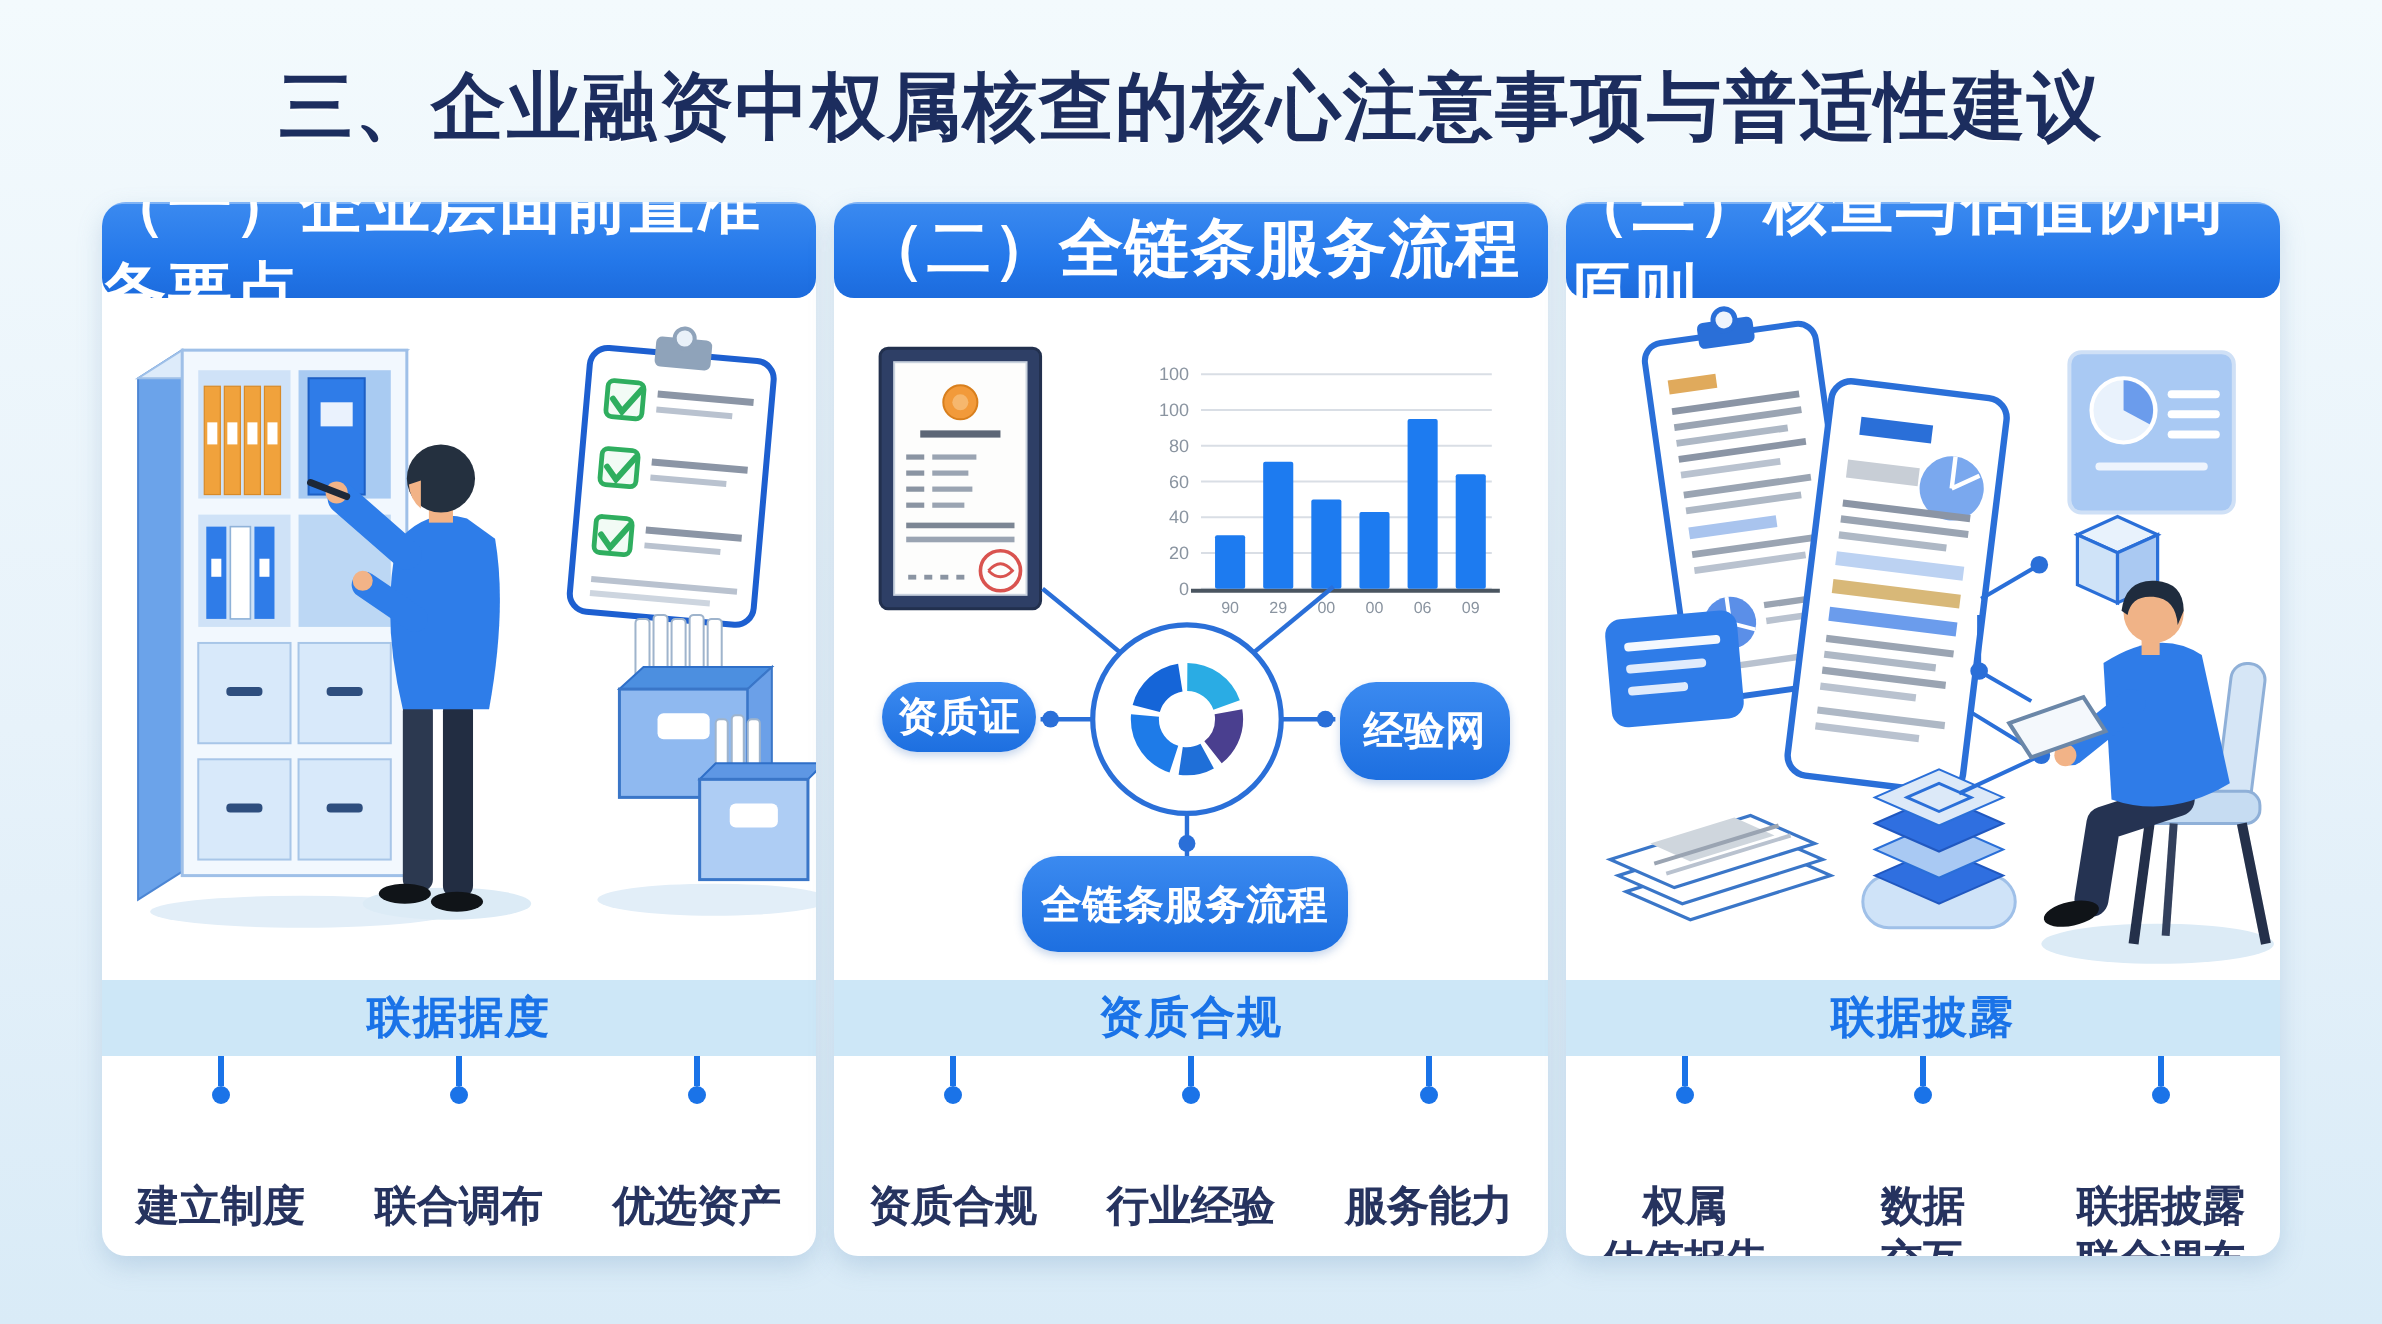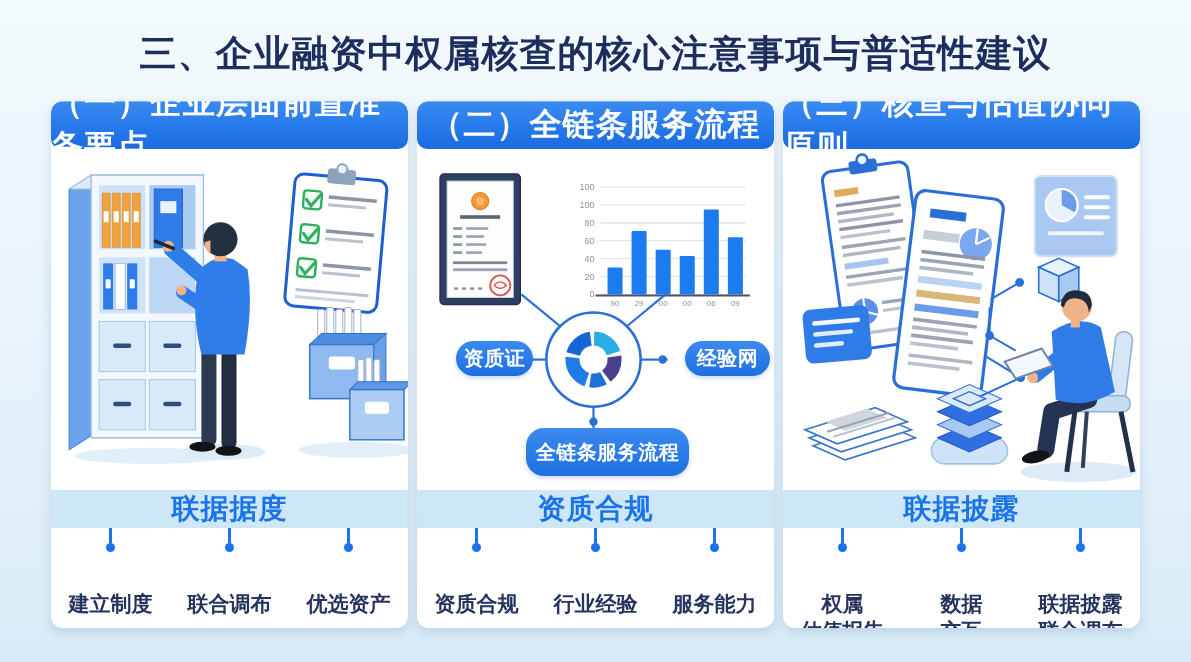--- a/index.html
+++ b/index.html
@@ -30,41 +30,40 @@
     border-radius:10px;
     display:flex; align-items:center; justify-content:center;
     color:#fff; font-size:32px; font-weight:700; letter-spacing:1px;
     box-shadow:inset 0 1px 0 rgba(255,255,255,.35);
   }
   .illustration{ position:relative; flex:0 0 341px; height:341px; }
   .illustration svg{ position:absolute; inset:0; }
   .band{
     flex:0 0 38px; background:var(--band-bg,#cde7f7);
     display:flex; align-items:center; justify-content:center;
-    color:var(--band-text,#1a73e8); font-size:28px; font-weight:700; letter-spacing:1px;
+    color:var(--band-text,#1a73e8); font-size:22px; font-weight:700; letter-spacing:1px;
   }
   .drops{ flex:0 0 32px; display:flex; }
   .drop{ flex:1; display:flex; flex-direction:column; align-items:center; }
   .drop .stem{ width:2.5px; height:15px; background:var(--connector,#1a73e8); }
   .drop .dot{ width:9px; height:9px; border-radius:50%; background:var(--connector,#1a73e8); }
   .items{ flex:1; display:flex; align-items:flex-start; padding-top:6px; }
   .item{
     flex:1; text-align:center; white-space:pre-line;
     color:var(--item-text,#26335f); font-size:21px; font-weight:700; line-height:1.3;margin-top:24px;
   }
   
   .pill{
     position:absolute; display:flex; align-items:center; justify-content:center;
     background:linear-gradient(180deg,#3b8af0,#1d6fe0);
     border-radius:18px; color:#fff; font-size:20px; font-weight:700; letter-spacing:.5px;
     box-shadow:0 2px 4px rgba(30,90,180,.25);
-    margin-left:15px;
   }
   .pill-left{ left:24px; top:192px; width:77px; height:35px; }
-  .pill-right{ left:253px; top:192px; width:85px; height:35px; }
+  .pill-right{ left:253px; top:192px; width:85px; height:49px; }
   .pill-bottom{ left:94px; top:279px; width:163px; height:48px; }
 </style>
 </head>
 <body>
 
 <div class="page-title">三、企业融资中权属核查的核心注意事项与普适性建议</div>
 
 <div class="panels">
 
   <div class="card">

